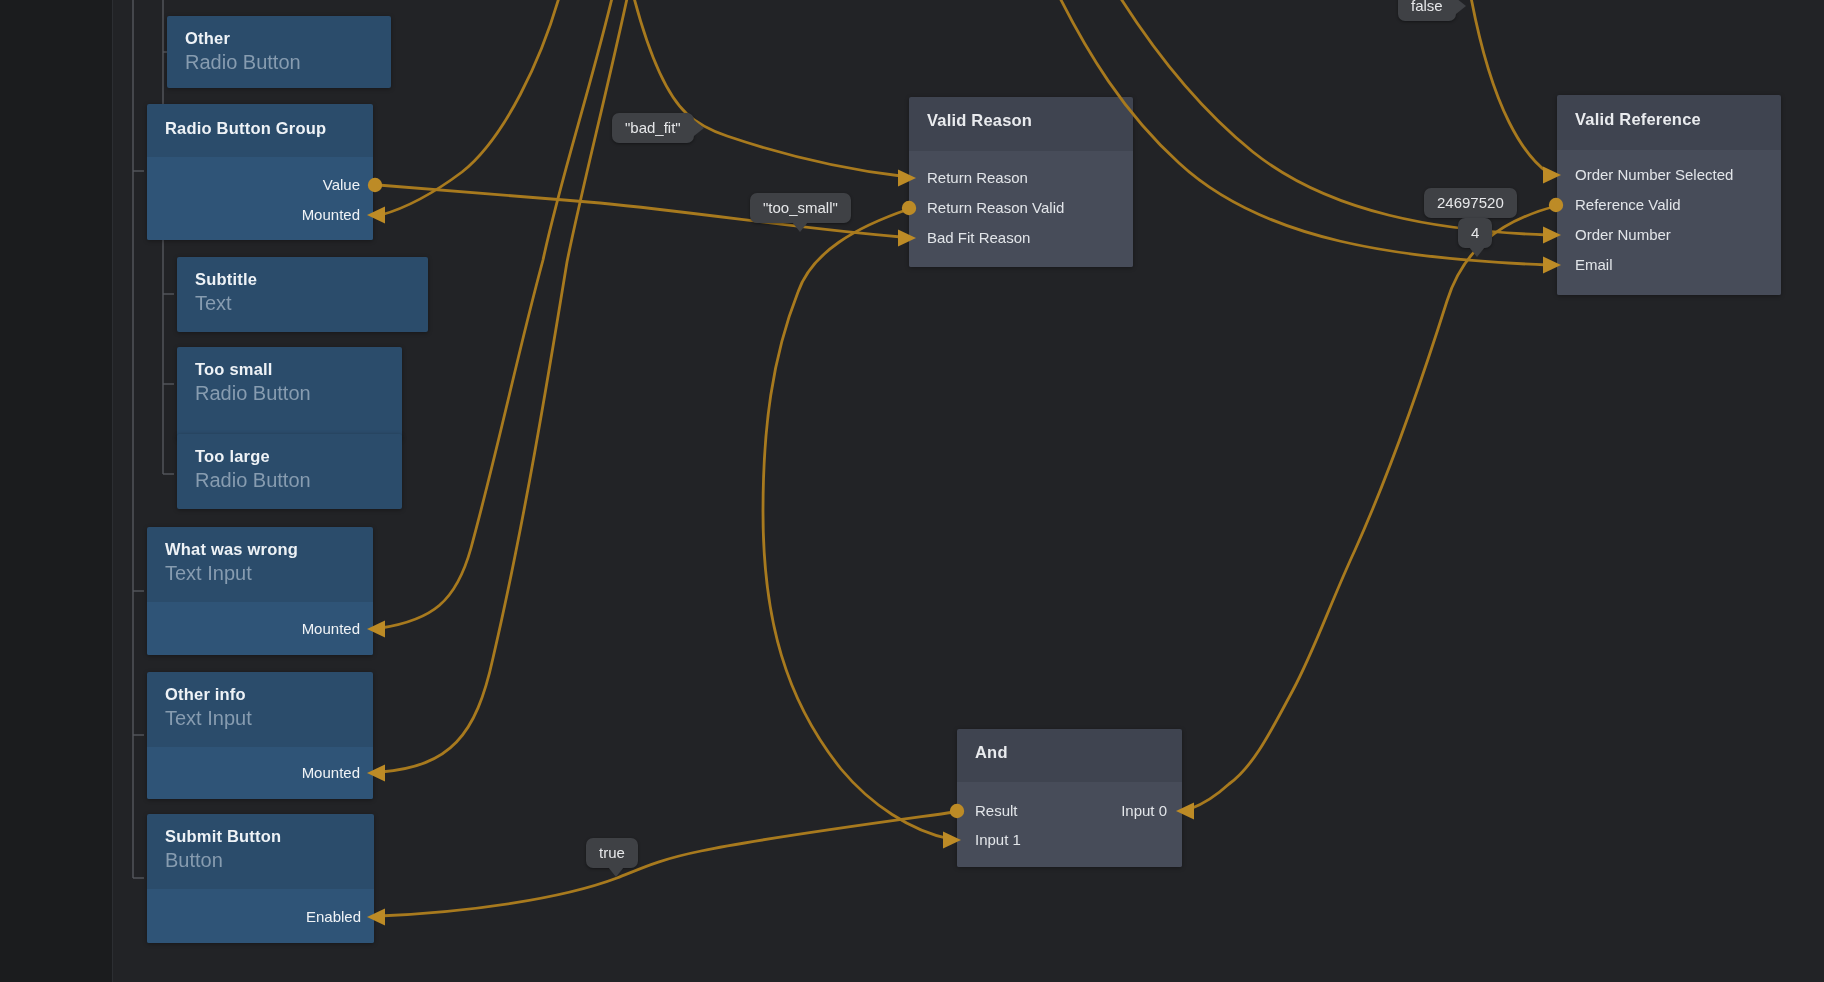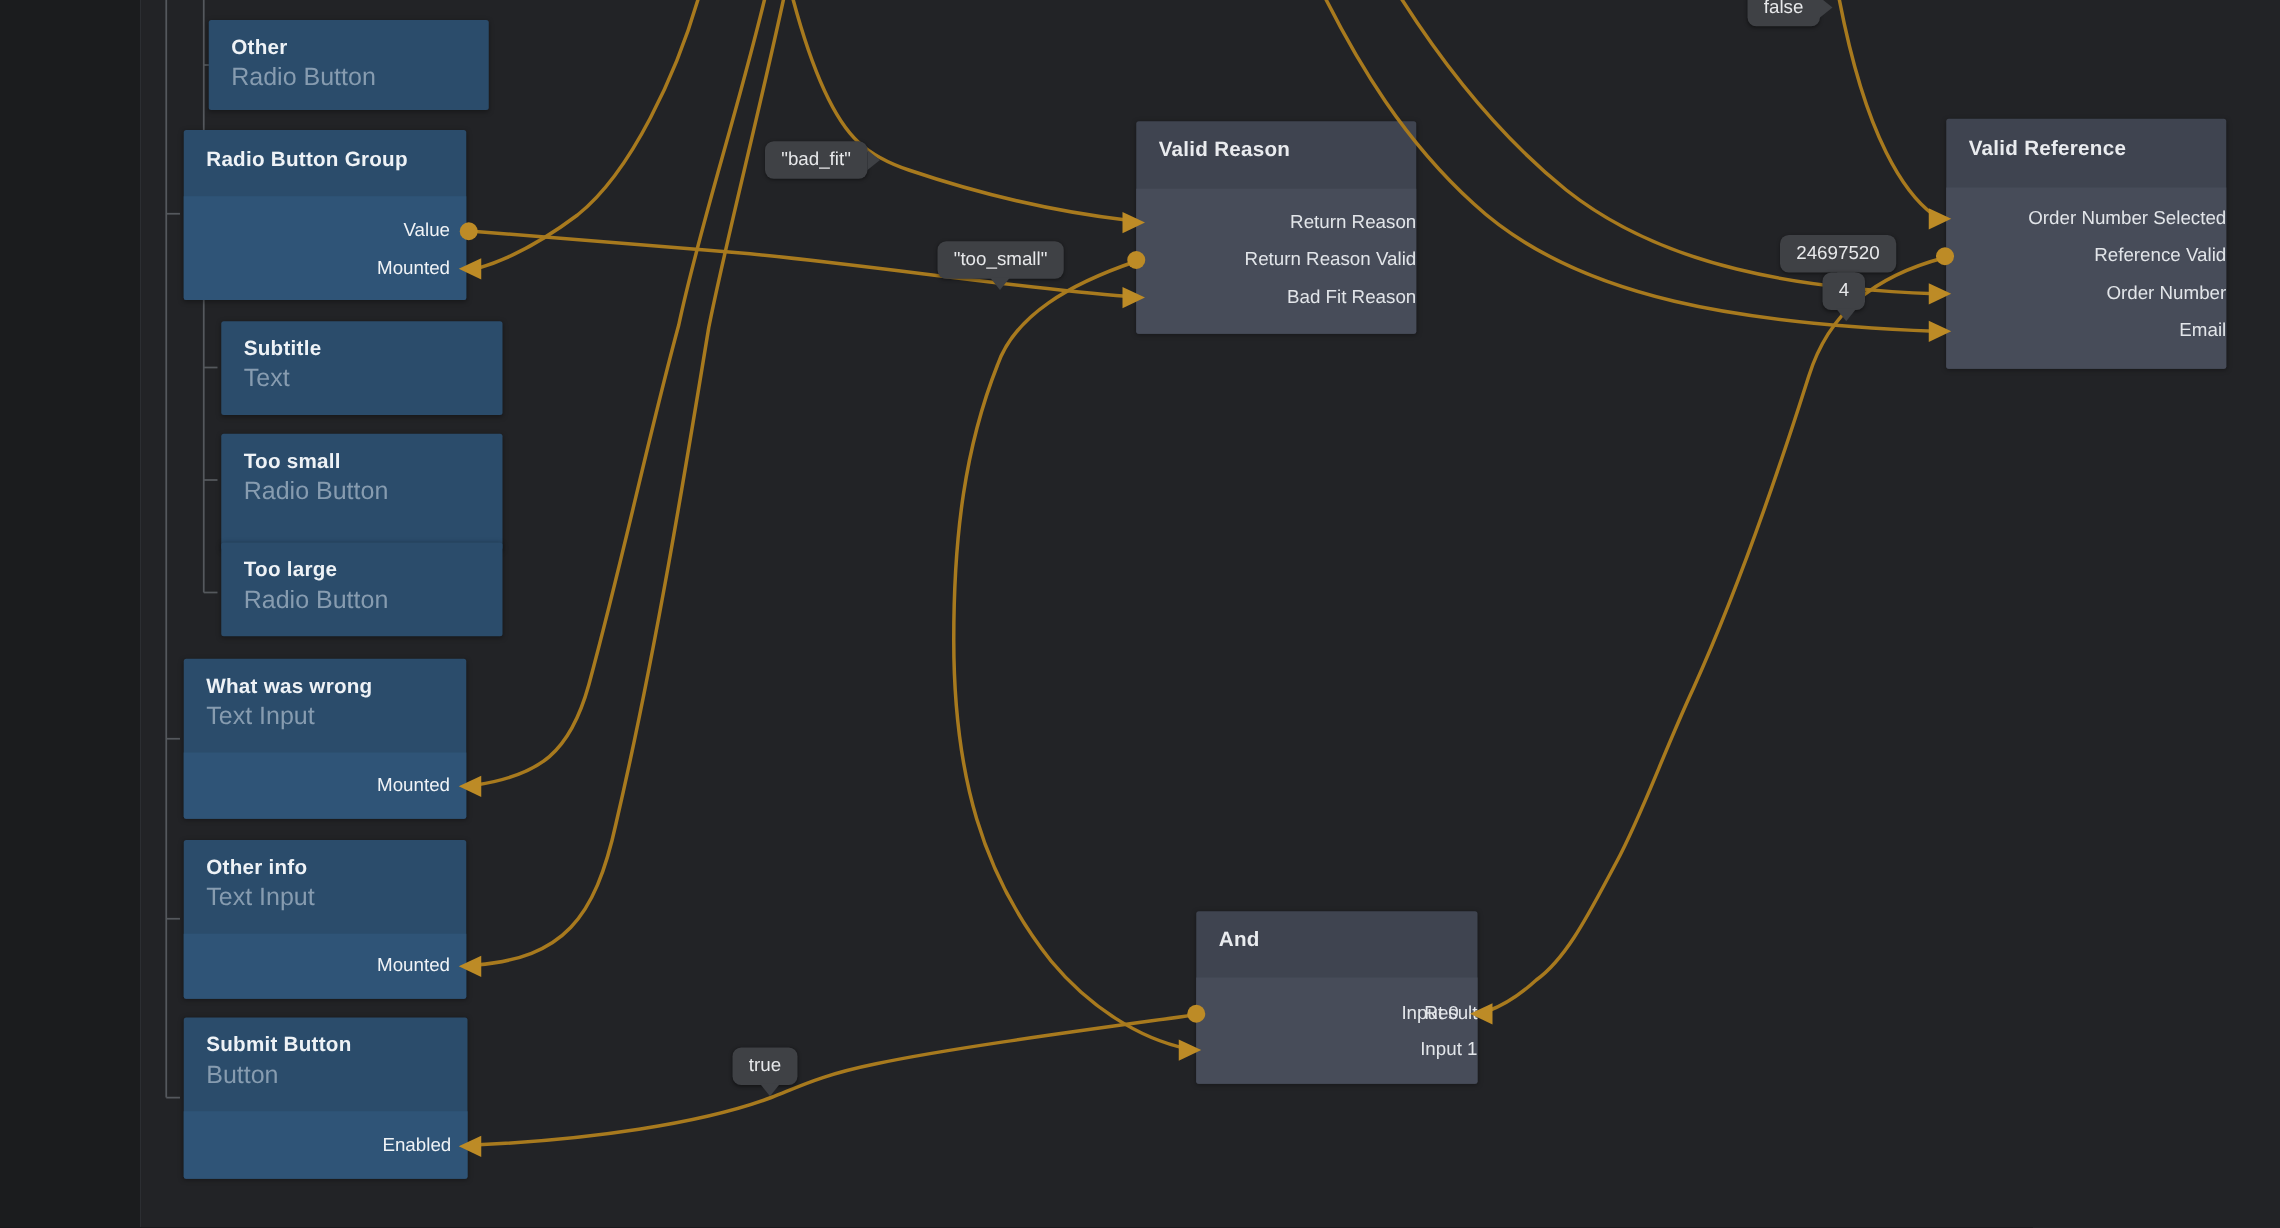--- a/index.html
+++ b/index.html
@@ -33,21 +33,21 @@
   .blue .nbody{background:var(--blue-body);}
   .gray .nbody{background:var(--gray-body);}
   .nhead{position:absolute;left:0;top:0;right:0;padding:13px 18px 0 18px;box-sizing:border-box;}
   .ntitle{font-size:16.5px;font-weight:700;color:var(--title);letter-spacing:.2px;white-space:nowrap;}
   .gray .ntitle{color:#e9ebee;font-weight:700;}
   .nsub{font-size:20px;color:var(--subtitle);margin-top:3px;white-space:nowrap;}
   .port{position:absolute;left:0;right:0;height:30px;line-height:30px;z-index:3;}
   .plabel{font-size:15px;color:#f0f3f6;}
   .gray .plabel{color:#e2e5e9;}
   .port.pr{text-align:right;padding-right:13px;}
-  .port.pl{text-align:right;padding-left:18px;}
+  .port.pl{text-align:left;padding-left:18px;}
   .port.pr-and{text-align:right;padding-right:15px;}
   .tooltip{
     position:absolute;z-index:5;background:var(--tooltip-bg);color:var(--tooltip-text);
     font-size:15px;line-height:18px;padding:6px 13px;border-radius:7px;white-space:nowrap;
     box-shadow:0 1px 3px rgba(0,0,0,.4);text-align:center;
   }
   .tail-down{position:absolute;bottom:-9px;width:0;height:0;
     border-left:8px solid transparent;border-right:8px solid transparent;border-top:10px solid var(--tooltip-bg);}
   .tail-right{position:absolute;right:-10px;top:50%;margin-top:-8px;width:0;height:0;
     border-top:8px solid transparent;border-bottom:8px solid transparent;border-left:10px solid var(--tooltip-bg);}
@@ -86,21 +86,21 @@
       <div class="ntitle">Radio Button Group</div>
     </div>
     <div class="port pr" style="top:66px">
       <span class="plabel">Value</span>
     </div>
     <div class="port pr" style="top:96px">
       <span class="plabel">Mounted</span>
     </div>
   </div>
 
-  <div class="node blue" style="left:177px;top:257px;width:225px;height:75px">
+  <div class="node blue" style="left:177px;top:257px;width:251px;height:75px">
     <div class="nhead">
       <div class="ntitle">Subtitle</div>
       <div class="nsub">Text</div>
     </div>
   </div>
 
   <div class="node blue" style="left:177px;top:347px;width:225px;height:93px">
     <div class="nhead">
       <div class="ntitle">Too small</div>
       <div class="nsub">Radio Button</div>

